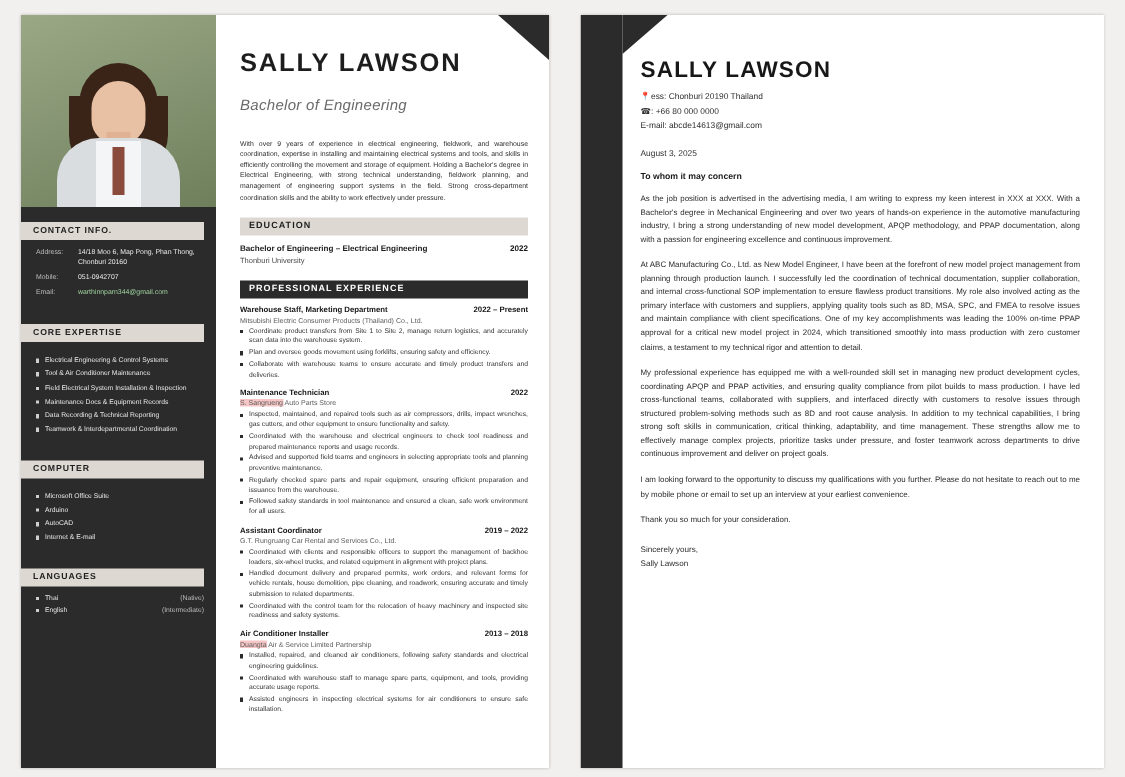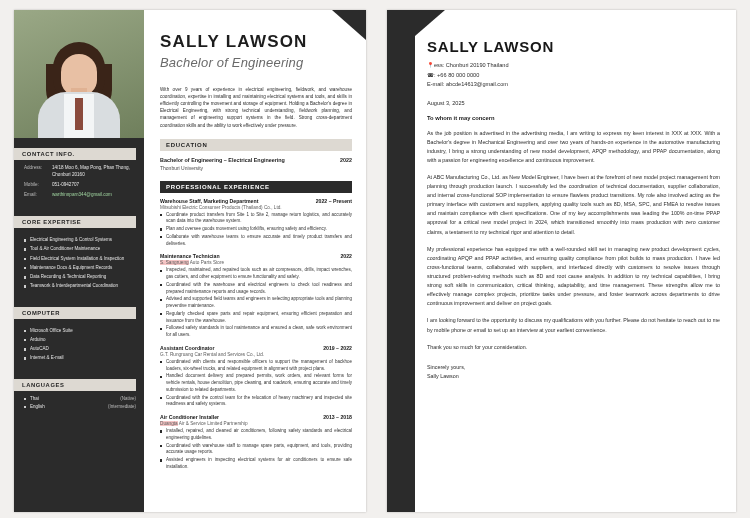--- a/index.html
+++ b/index.html
@@ -62,21 +62,21 @@
     border-left: 34px solid transparent;
   }
 
   
   .name-head { padding: 22px 10px 6px 16px; }
   .res-name {
     font-size: 17px; font-weight: bold; letter-spacing: 1.2px;
     color: #1d1d1d;
   }
   .res-role {
-    font-size: 13px; font-style: italic; color: #6a6a6a; margin-top: 3px;
+    font-size: 10px; font-style: italic; color: #6a6a6a; margin-top: 13px;
     letter-spacing: .2px;
   }
   .res-summary {
     margin: 10px 14px 0 16px;
     font-size: 4.6px; line-height: 1.55; color: #2c2c2c; text-align: justify;
   }
 
   
   .sec-bar {
     margin: 10px 14px 0 16px;

